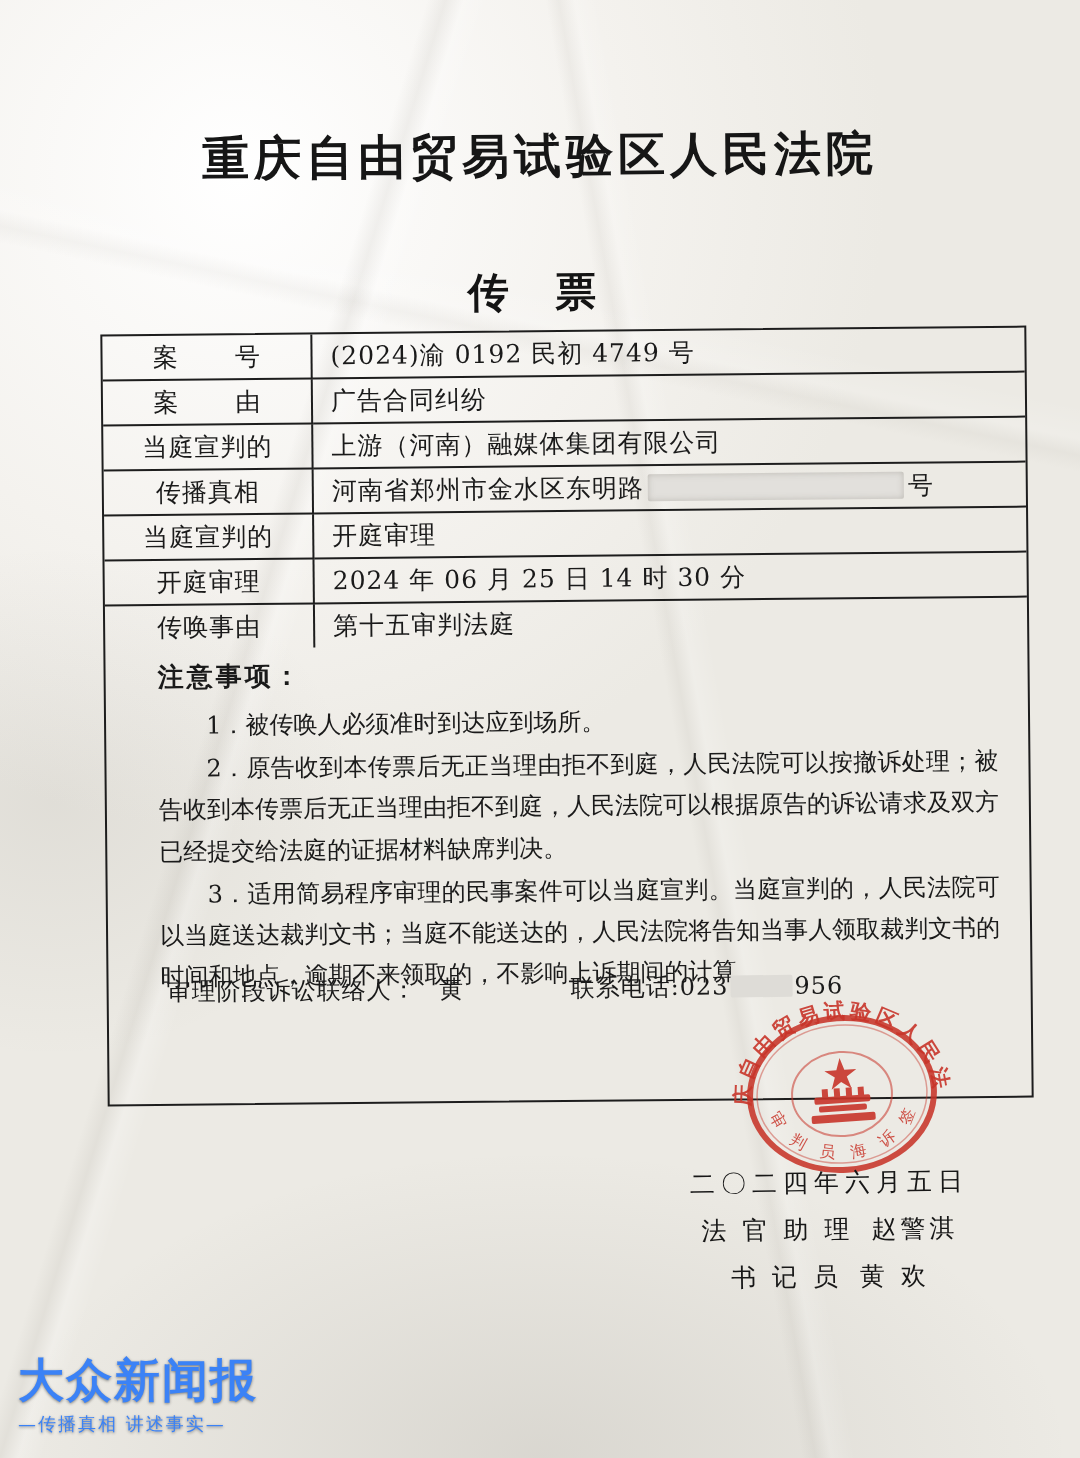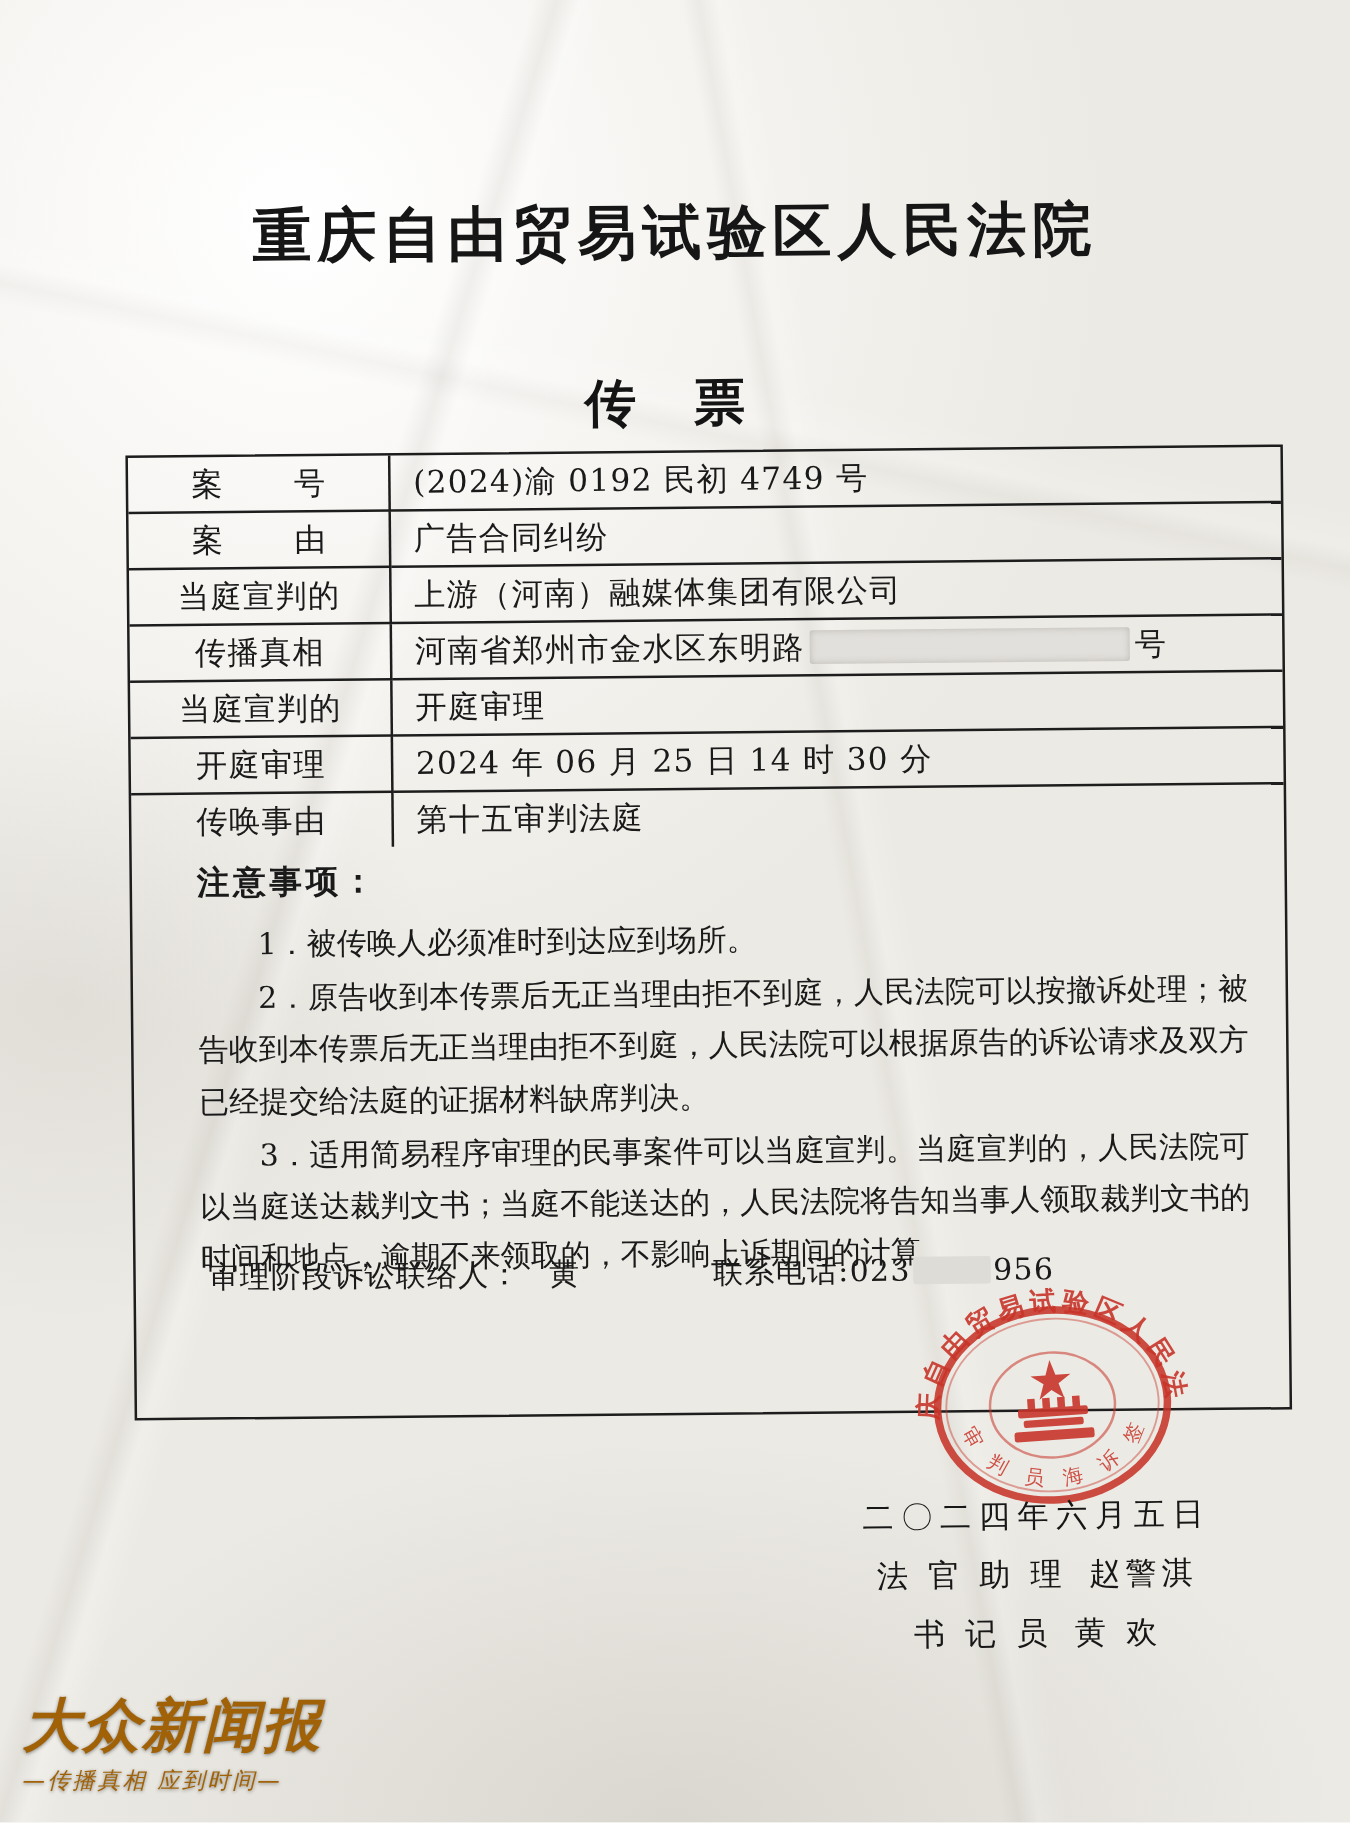--- a/index.html
+++ b/index.html
@@ -33,21 +33,20 @@
       linear-gradient(12deg, rgba(0,0,0,0) 0%, rgba(0,0,0,0) 72%, rgba(150,145,135,0.07) 73%, rgba(255,255,255,0.16) 74%, rgba(0,0,0,0) 76%),
       radial-gradient(ellipse 70% 30% at 50% 100%, rgba(120,115,105,0.16), rgba(0,0,0,0) 70%),
       radial-gradient(ellipse 40% 25% at 5% 55%, rgba(120,115,105,0.10), rgba(0,0,0,0) 70%);
     pointer-events: none;
   }
 
   .sheet {
     position: absolute;
     inset: 0;
     color: #1b1b1b;
-    margin-top: 30px;
   }
 
   .court-title {
     position: absolute;
     top: 125px;
     left: 0;
     right: 0;
     text-align: center;
     font-size: 47px;
     font-weight: bold;
@@ -197,22 +196,21 @@
   .sign-block div { margin-bottom: 14px; letter-spacing: 4px; }
   .sign-block .date { letter-spacing: 6px; }
   .sign-block .role .gap { display: inline-block; width: 18px; }
 
   
   .watermark {
     position: absolute;
     left: 18px;
     bottom: 22px;
     width: 240px;
-    color: #a16207;
-    font-style: italic;
+    color: #3b82f6;
   }
   .wm-main {
     font-size: 46px;
     font-weight: bold;
     letter-spacing: 2px;
     font-family: "DejaVu Sans", "Liberation Sans", sans-serif;
     text-shadow: 0 1px 3px rgba(0,0,0,0.45);
     line-height: 1.1;
   }
   .wm-sub {
@@ -325,14 +323,14 @@
     </div>
     <div class="role">
       <span>书 记 员</span><span class="gap"></span><span>黄 欢</span>
     </div>
   </div>
 
 </div>
 
 <div class="watermark">
   <div class="wm-main">大众新闻报</div>
-  <div class="wm-sub">—传播真相 应到时间—</div>
+  <div class="wm-sub">—传播真相 讲述事实—</div>
 </div>
 
 </body></html>

